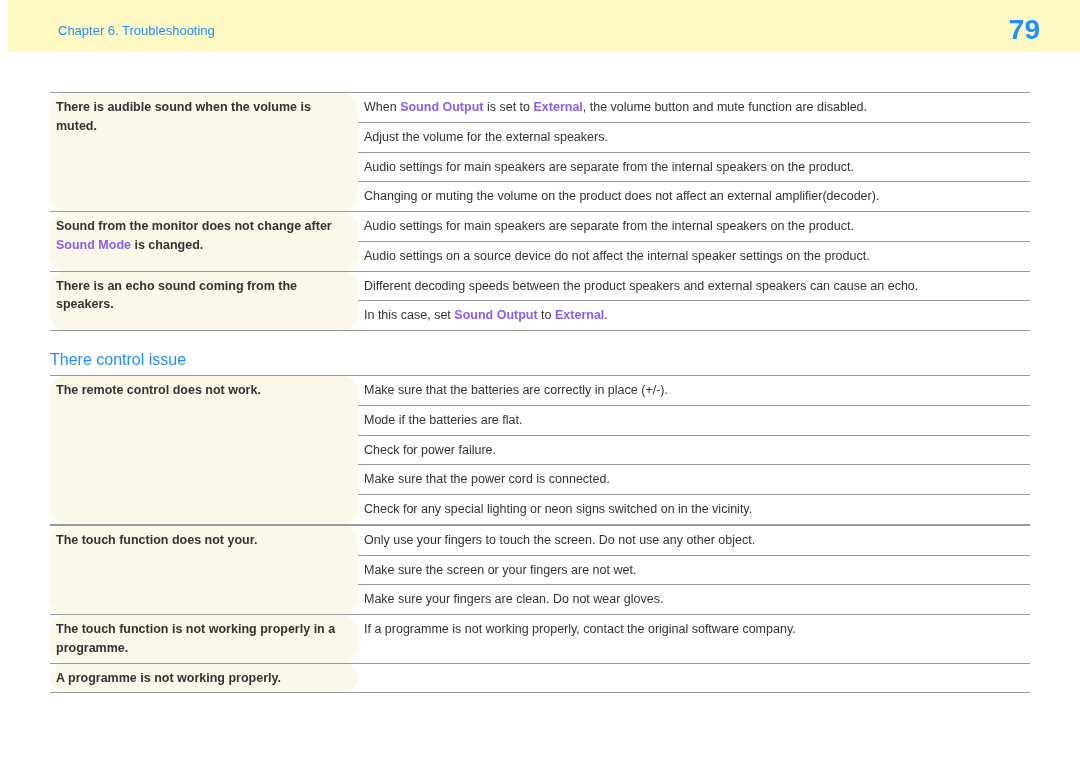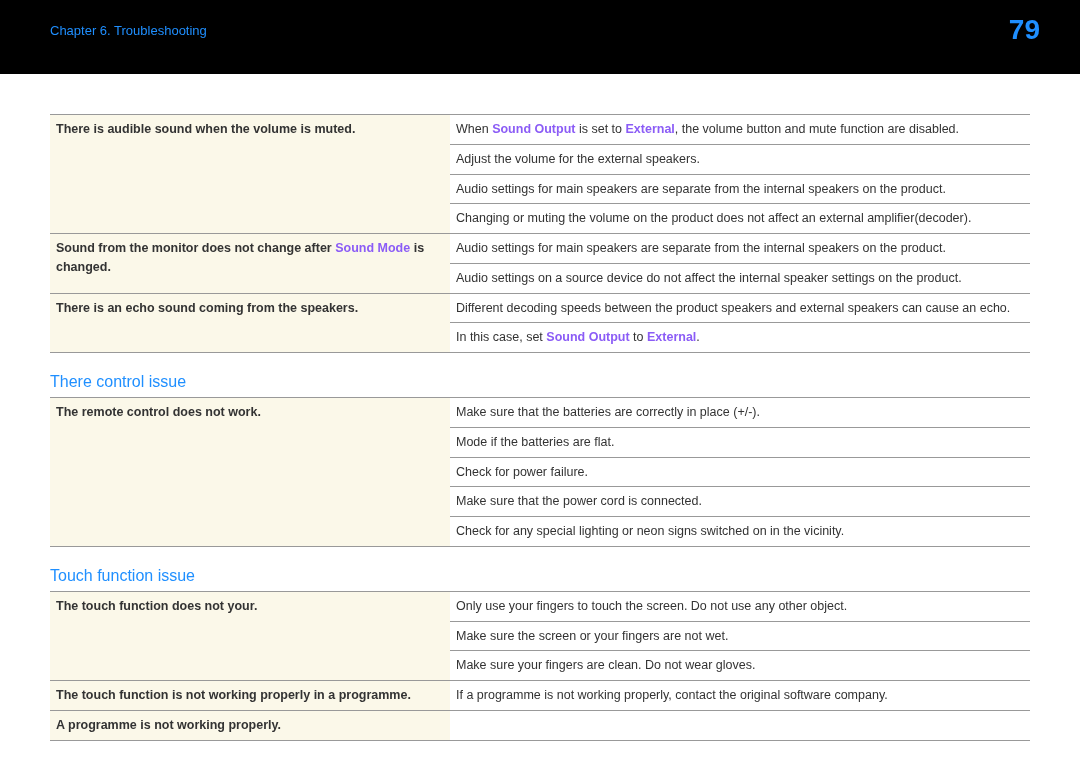--- a/index.html
+++ b/index.html
@@ -4,25 +4,26 @@
 <style>
   * { box-sizing: border-box; margin: 0; padding: 0; }
   body {
     font-family: Arial, Helvetica, sans-serif;
     font-size: 13px;
     color: #333;
     background: #fff;
     width: 1080px;
   }
   .header-bar {
-    background: #000000;
-    padding: 14px 40px 28px 50px;
+    background: #fef9c3;
+    padding: 14px 40px 6px 50px;
     display: flex;
     justify-content: space-between;
     align-items: center;
+    margin-left: 8px;
   }
   .chapter-title {
     color: #1f8fff;
     font-size: 13px;
   }
   .page-number {
     color: #1f8fff;
     font-size: 28px;
     font-weight: 700;
   }
@@ -36,23 +37,24 @@
   }
   table.issue-table td {
     border-top: 1px solid #999;
     border-bottom: 1px solid #999;
     padding: 5px 6px;
     vertical-align: top;
     line-height: 1.5;
     font-size: 12.5px;
   }
   td.issue-cell {
-    width: 400px;
+    width: 308px;
     background: #fbf8e9;
     font-weight: 600;
+    border-radius: 16px;
   }
   td.answer-cell {
     font-weight: 400;
   }
   .link-text {
     color: #8b5cf6;
     font-weight: 600;
   }
   h3.section-heading {
     color: #1f8fff;
@@ -115,21 +117,20 @@
           <td class="answer-cell"><span>Check for power failure.</span></td>
         </tr>
         <tr>
           <td class="answer-cell"><span>Make sure that the power cord is connected.</span></td>
         </tr>
         <tr>
           <td class="answer-cell"><span>Check for any special lighting or neon signs switched on in the vicinity.</span></td>
         </tr>
       </tbody>
     </table>
-    <h3 class="section-heading">Touch function issue</h3>
     <table class="issue-table">
       <tbody>
         <tr>
           <td class="issue-cell" rowspan="3"><span>The touch function does not your.</span></td>
           <td class="answer-cell"><span>Only use your fingers to touch the screen. Do not use any other object.</span></td>
         </tr>
         <tr>
           <td class="answer-cell"><span>Make sure the screen or your fingers are not wet.</span></td>
         </tr>
         <tr>

